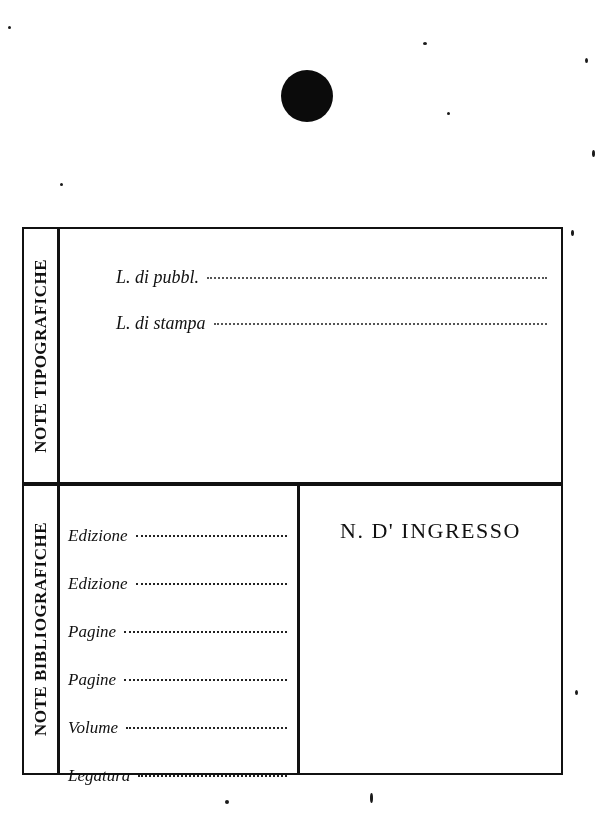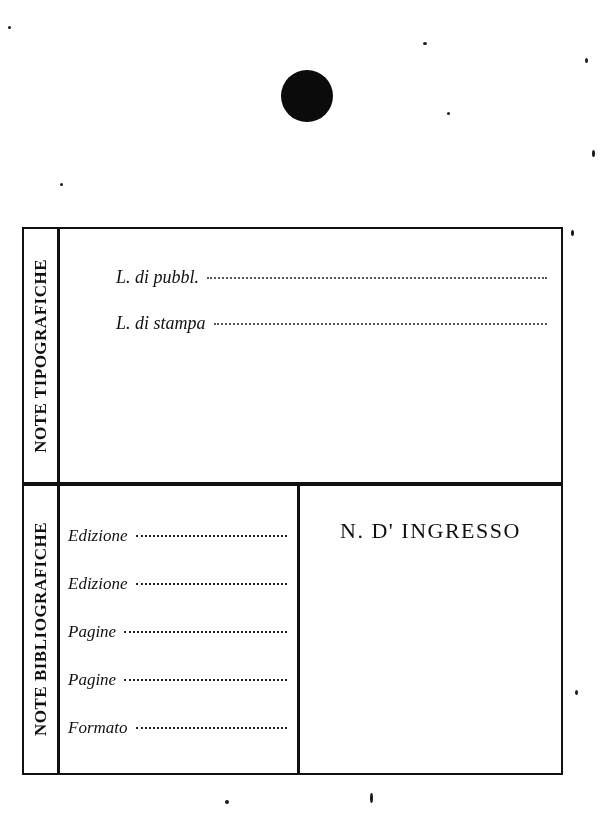--- a/index.html
+++ b/index.html
@@ -223,24 +223,28 @@
         <span class="field-label">Pagine</span>
         <span class="dotfill"></span>
       </div>
 
       <div class="field-row">
         <span class="field-label">Pagine</span>
         <span class="dotfill"></span>
       </div>
 
       <div class="field-row">
-        <span class="field-label">Formato</span>
-        <span class="dotfill"></span>
-      </div>
-
+        <span class="field-label">Volume</span>
+        <span class="dotfill"></span>
+      </div>
+
+      <div class="field-row">
+        <span class="field-label">Legatura</span>
+        <span class="dotfill"></span>
+      </div>
 
     </div>
 
     <div id="ingresso-box">
       <div id="ingresso-title">N.  D' INGRESSO</div>
     </div>
   </div>
 
 </div>
 

